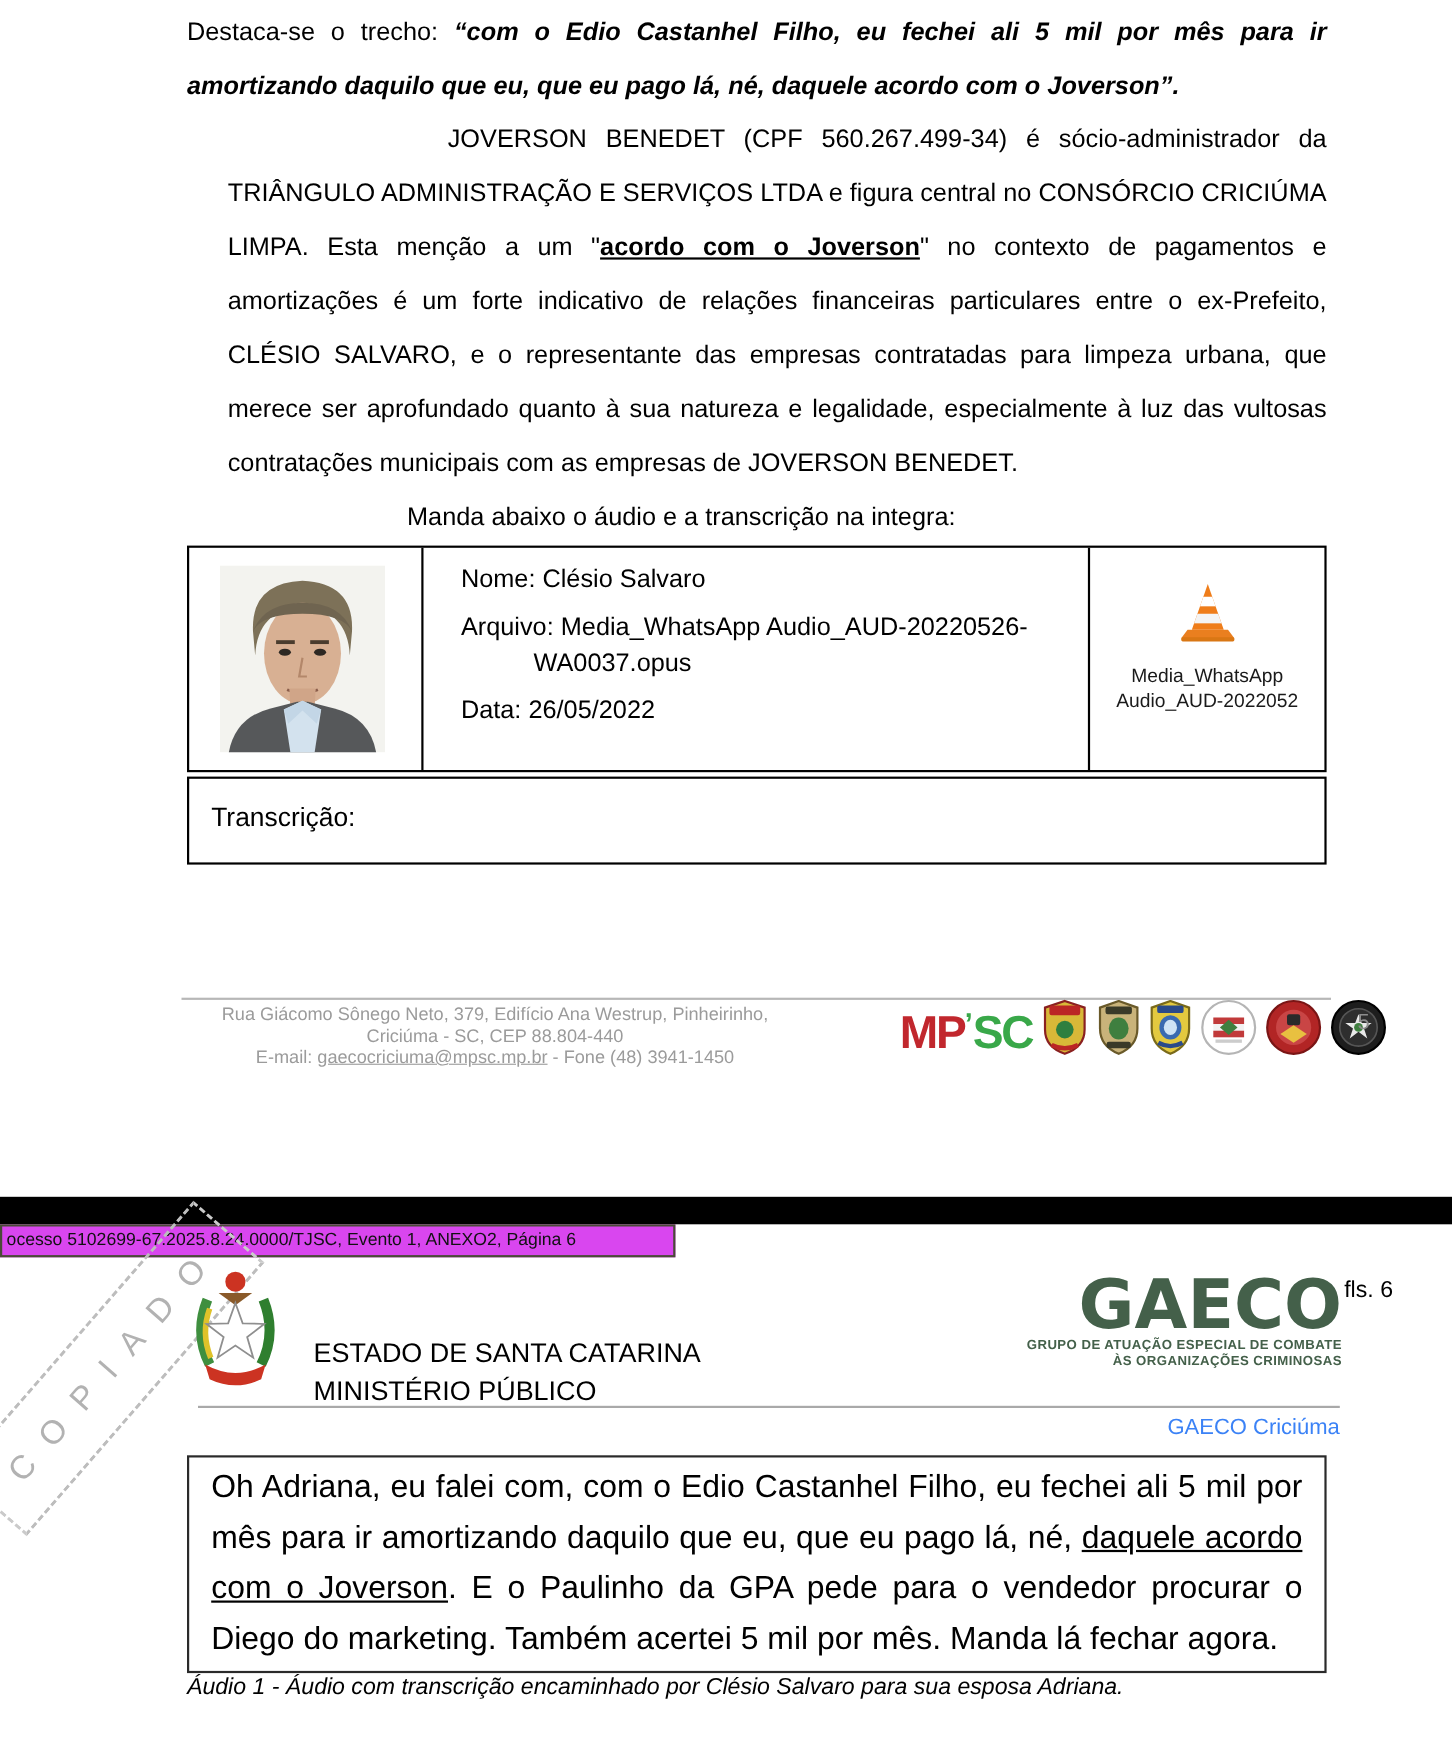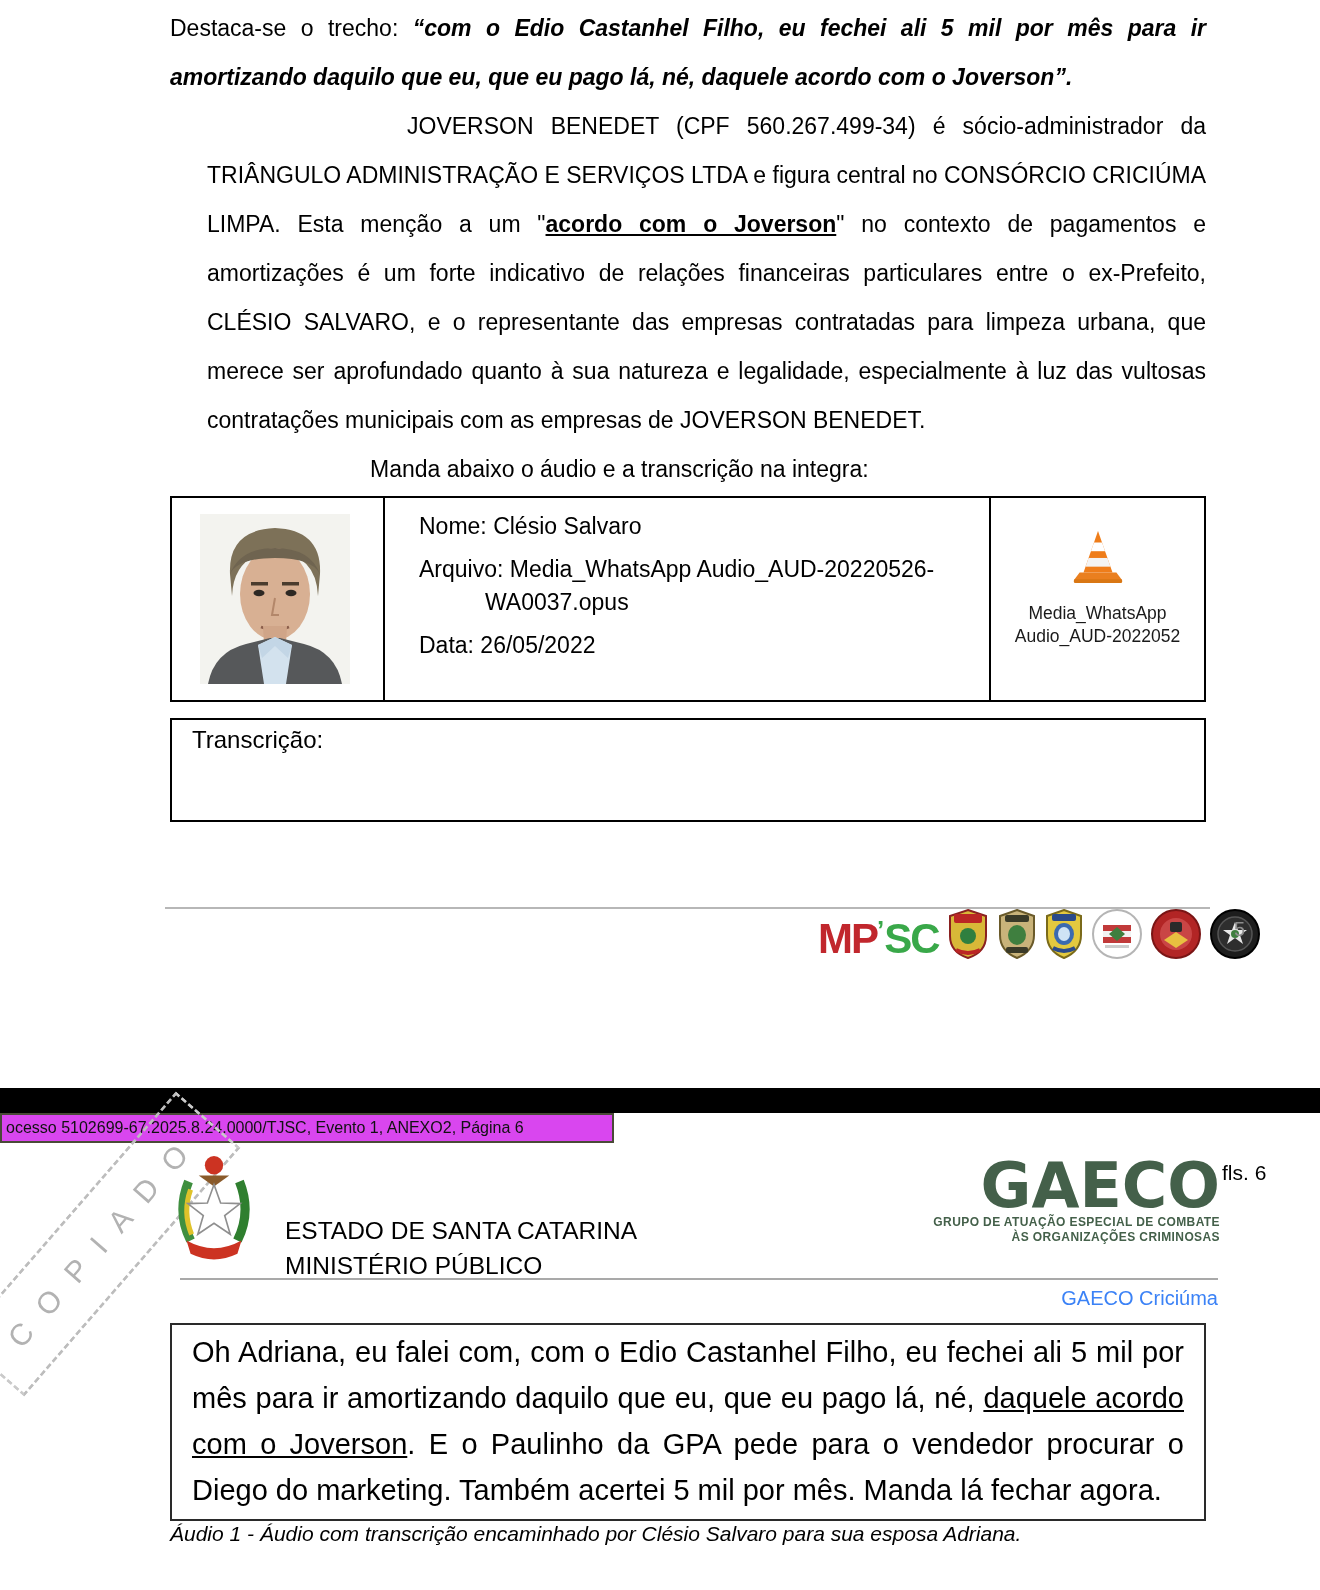--- a/index.html
+++ b/index.html
@@ -20,21 +20,21 @@
   .at-cell { }
   .at-photo { width:213px; border-right:2px solid #000; padding:16px 0 0 28px; }
   .at-info { width:606px; border-right:2px solid #000; padding:12px 0 0 34px; font-size:23px; line-height:33px; }
   .at-vlc { flex:1; text-align:center; padding-top:30px; }
   .info-line.sp { margin-top:10px; }
   .info-line.indent { padding-left:66px; }
   .portrait { width:150px; height:170px; display:block; }
   .vlc-icon svg { width:62px; height:58px; }
   .vlc-cap { font-size:17.5px; line-height:23px; color:#1a1a1a; }
   .vlc-cap.first { margin-top:12px; }
-  .at-row2 { margin-top:16px; border:2px solid #000; height:104px; padding:6px 0 0 20px; font-size:24px; background:#fff; }
+  .at-row2 { margin-top:4px; border:2px solid #000; height:80px; padding:22px 0 0 20px; font-size:24px; background:#fff; }
 
   .footer-rule { position:absolute; left:165px; top:907px; width:1045px; border-top:2px solid #b7b7b7; }
   .footer-address { position:absolute; left:170px; top:913px; width:560px; text-align:center;
                     font-size:16.5px; line-height:19.5px; color:#9b9b9b; }
   .email { color:#9b9b9b; text-decoration:underline; cursor:pointer; }
   .footer-logos { position:absolute; left:818px; top:903px; height:62px; display:flex; align-items:center; gap:7px; }
   .mpsc { font-size:42px; font-weight:bold; letter-spacing:-2px; line-height:60px; white-space:nowrap; }
   .mpsc .red { color:#c1272d; }
   .mpsc .green { color:#39a849; }
   .mpsc .ap { font-size:26px; vertical-align:14px; letter-spacing:0; }
@@ -136,20 +136,25 @@
       </div>
 
       <div class="at-row2">
         <span>Transcrição:</span>
       </div>
     </div>
   </div>
 
   <div class="footer-rule"></div>
 
+  <div class="footer-address">
+    <div>Rua Giácomo Sônego Neto, 379, Edifício Ana Westrup, Pinheirinho,</div>
+    <div>Criciúma - SC, CEP 88.804-440</div>
+    <div><span>E-mail: </span><a class="email">gaecocriciuma@mpsc.mp.br</a><span> - Fone (48) 3941-1450</span></div>
+  </div>
 
   <div class="footer-logos">
     <div class="mpsc"><span class="red">MP</span><span class="green ap">’</span><span class="green">SC</span></div>
 
     <div class="badge">
       <svg width="44" height="52" viewBox="0 0 44 52" xmlns="http://www.w3.org/2000/svg">
         <path d="M22 2 L40 8 V28 Q40 44 22 50 Q4 44 4 28 V8 Z" fill="#d8b838" stroke="#8a2020" stroke-width="2"></path>
         <rect x="8" y="6" width="28" height="9" rx="2" fill="#bb2525"></rect>
         <circle cx="22" cy="28" r="8" fill="#2f7f3f"></circle>
         <path d="M10 42 Q22 48 34 42" stroke="#bb2525" stroke-width="4" fill="none"></path>

